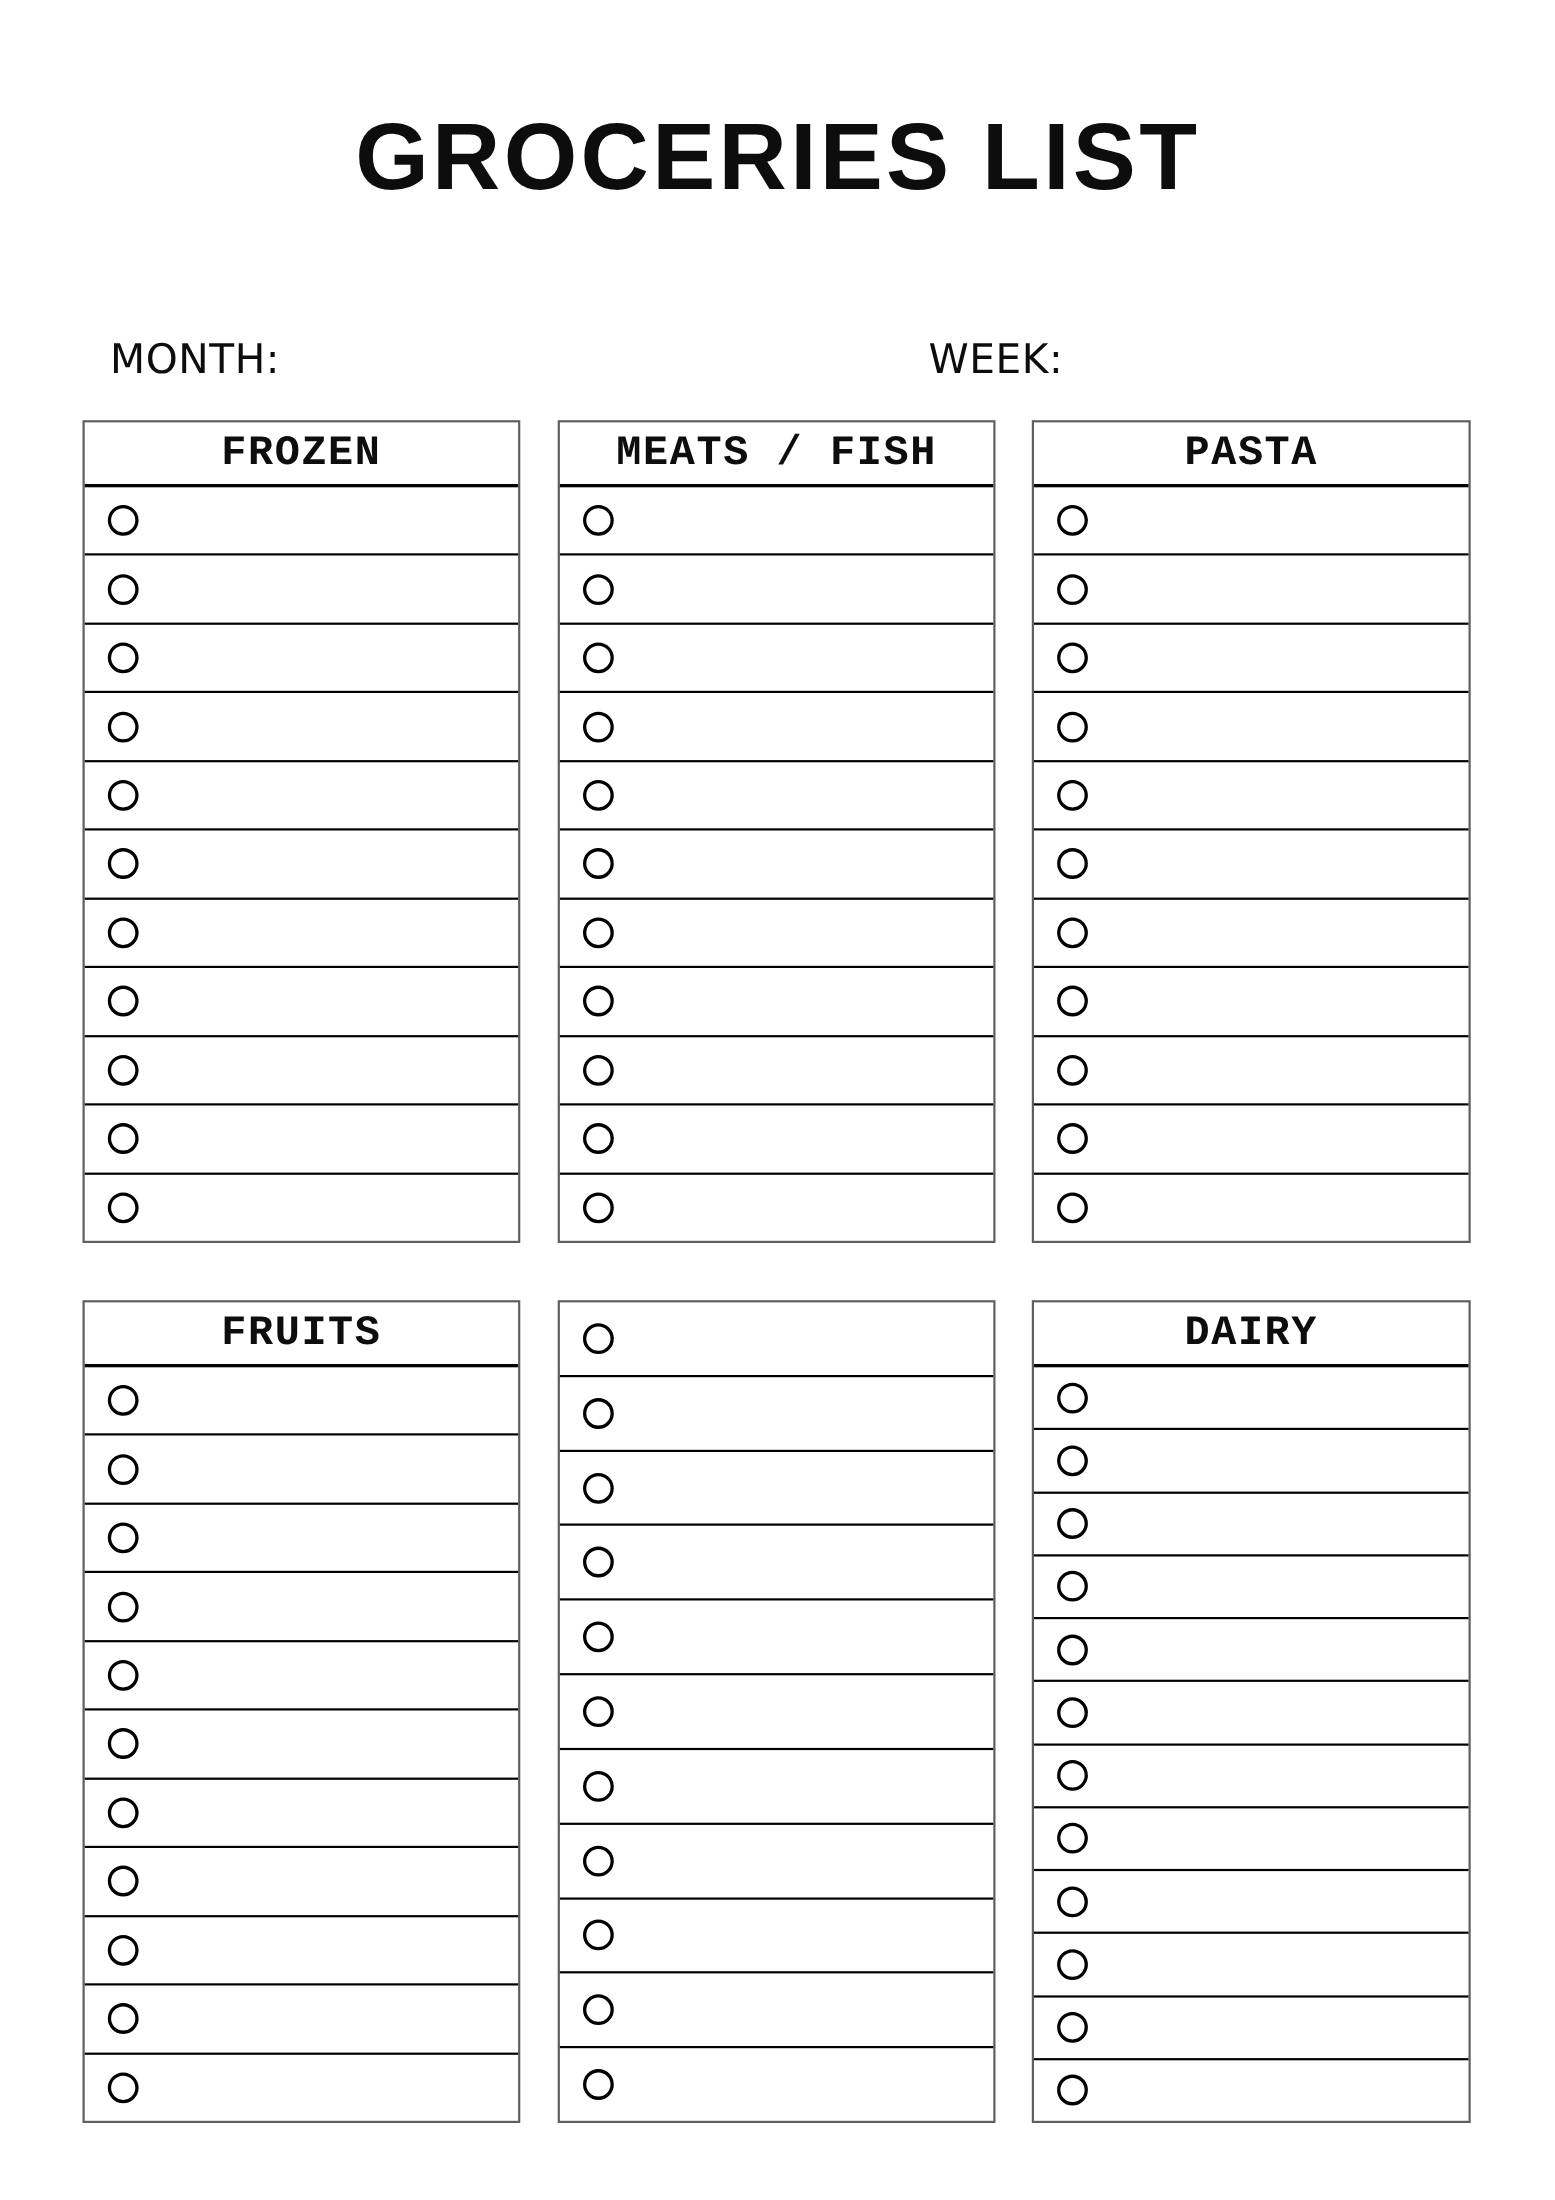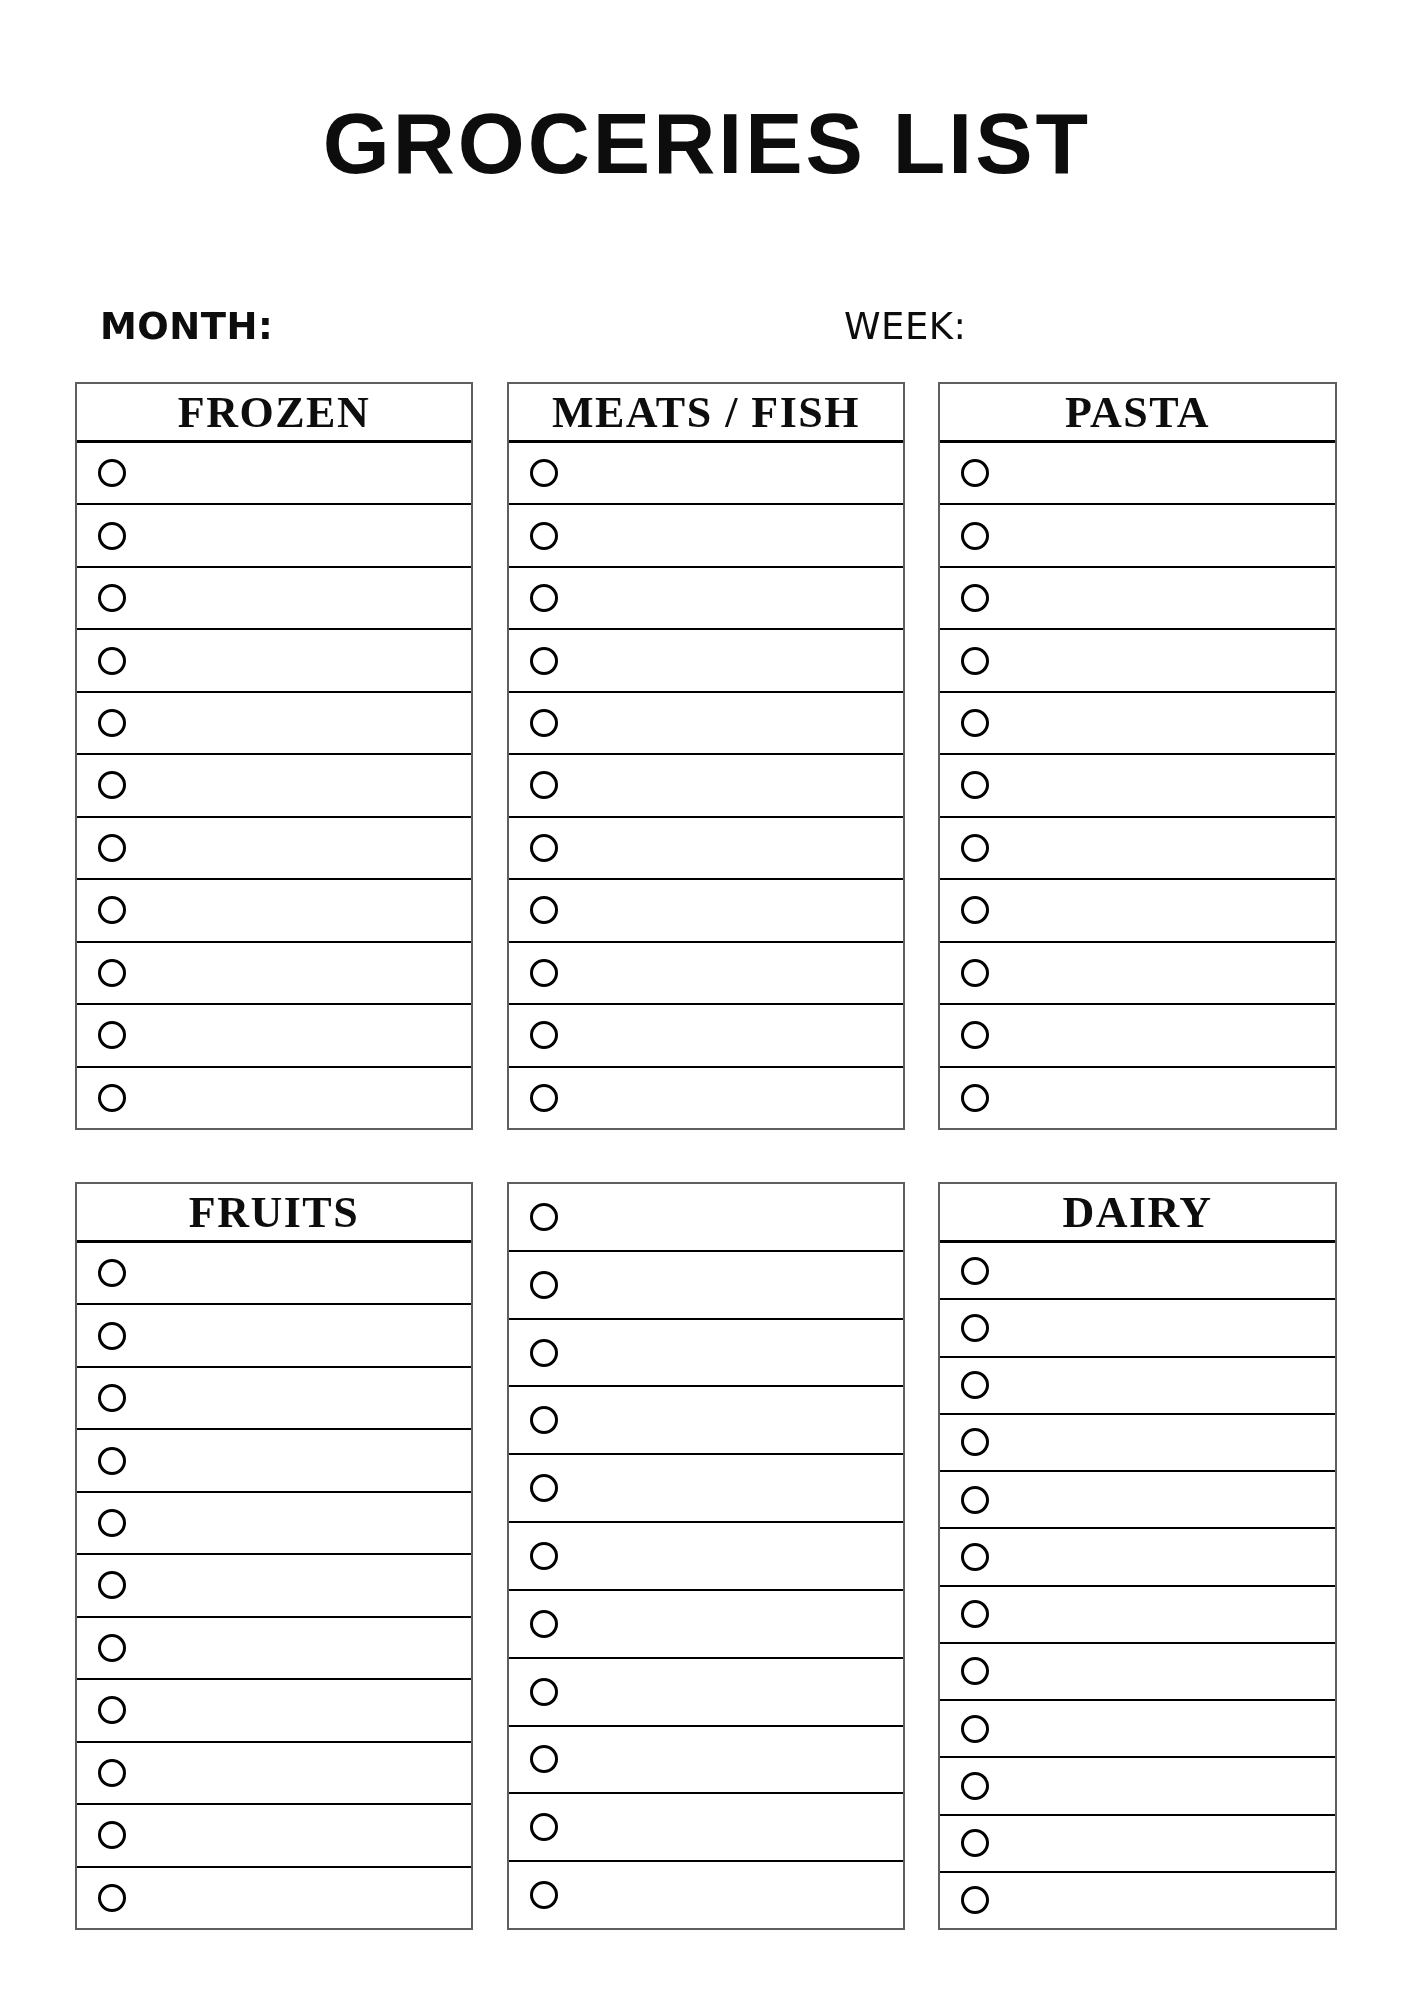--- a/index.html
+++ b/index.html
@@ -32,21 +32,21 @@
   .field-label{
     position:absolute;
     font-family:"DejaVu Sans",sans-serif;
     font-weight:400;
     font-size:37px;
     letter-spacing:0.5px;
     line-height:1;
     color:var(--text);
     white-space:nowrap;
   }
-  .field-label.month{ left:100px; top:308px;font-weight:bold; }
+  .field-label.month{ left:100px; top:308px; }
   .field-label.week{ left:844px; top:308px; }
   .field-value{
     position:absolute;
     font-family:"DejaVu Sans",sans-serif;
     font-size:34px;
     line-height:1;
     color:var(--text);
   }
   .field-value.month{ left:250px; top:310px; }
   .field-value.week{ left:1000px; top:310px; }
@@ -68,23 +68,23 @@
   .pos-5{ left:938px; top:1182px; width:399px; height:748px; }
 
   .card-header{
     flex:0 0 59px;
     border-bottom:3px solid var(--line);
     display:flex;
     align-items:center;
     justify-content:center;
   }
   .card-header .header-text{
-    font-family:Liberation Serif, serif;
+    font-family:Liberation Mono, monospace;
     font-weight:700;
-    font-size:44px;
+    font-size:38px;
     letter-spacing:1.5px;
     color:var(--text);
     white-space:nowrap;
   }
   .card-rows{
     flex:1 1 auto;
     display:flex;
     flex-direction:column;
   }
   .item-row{

